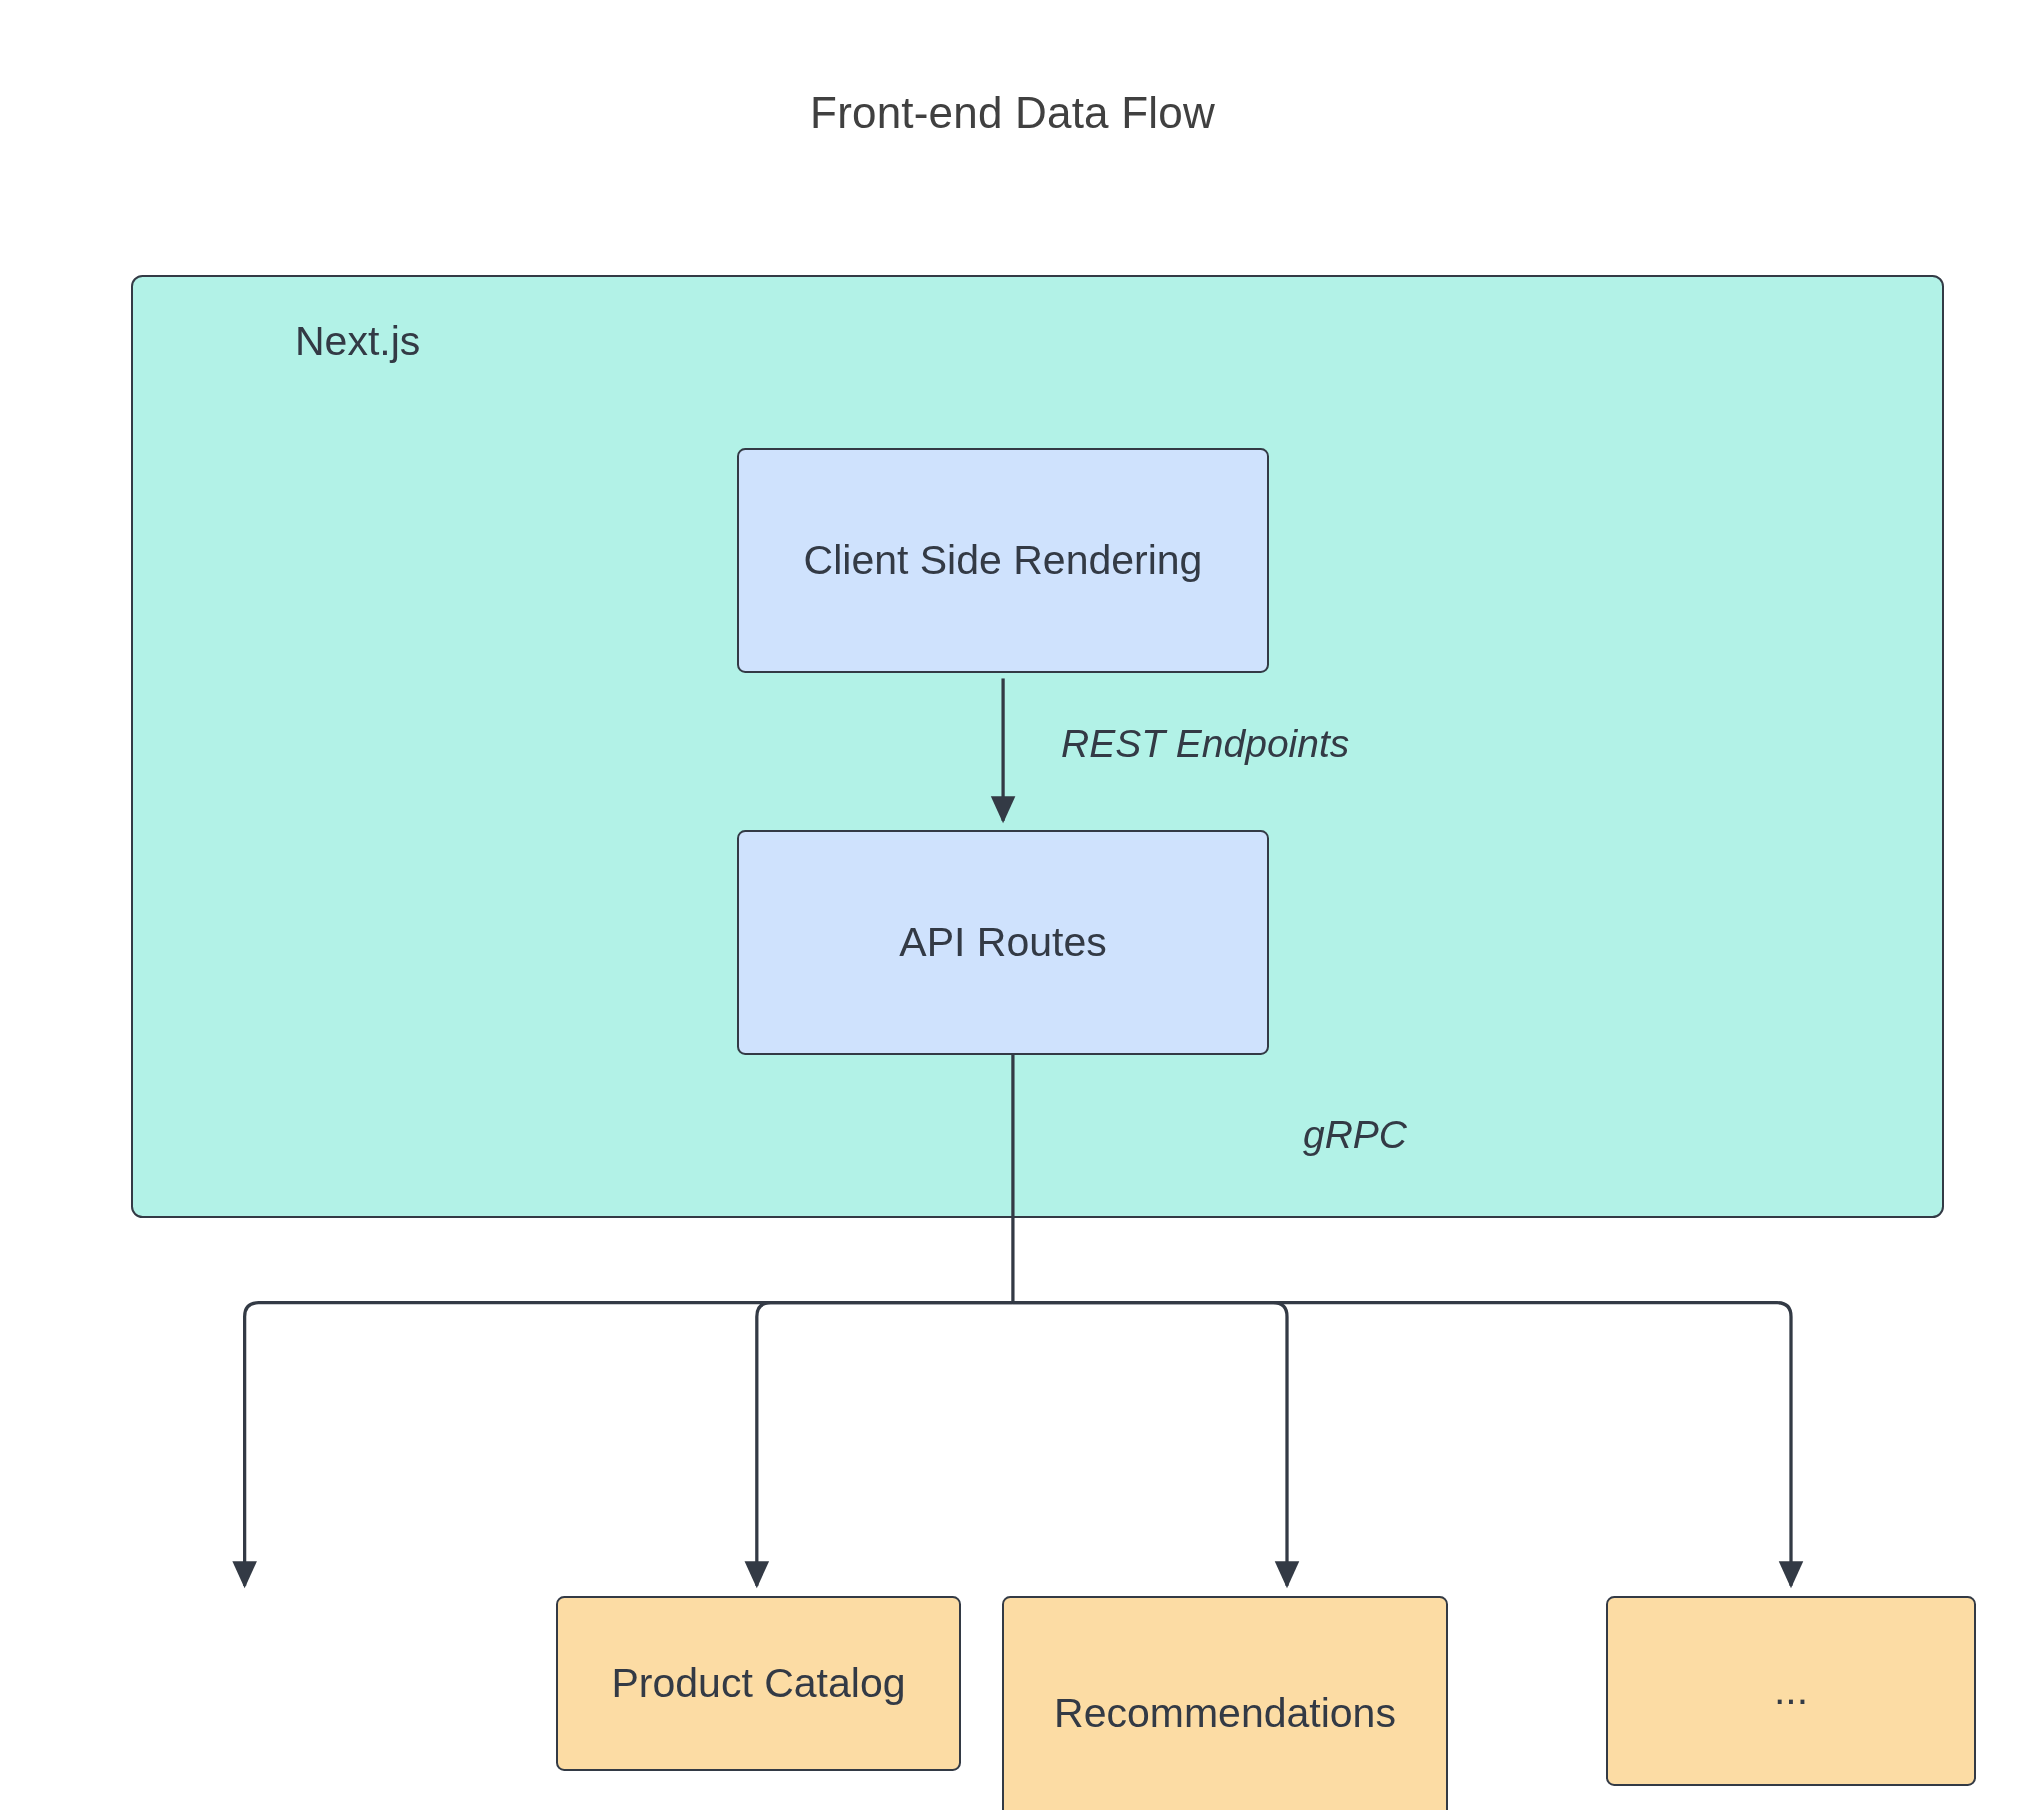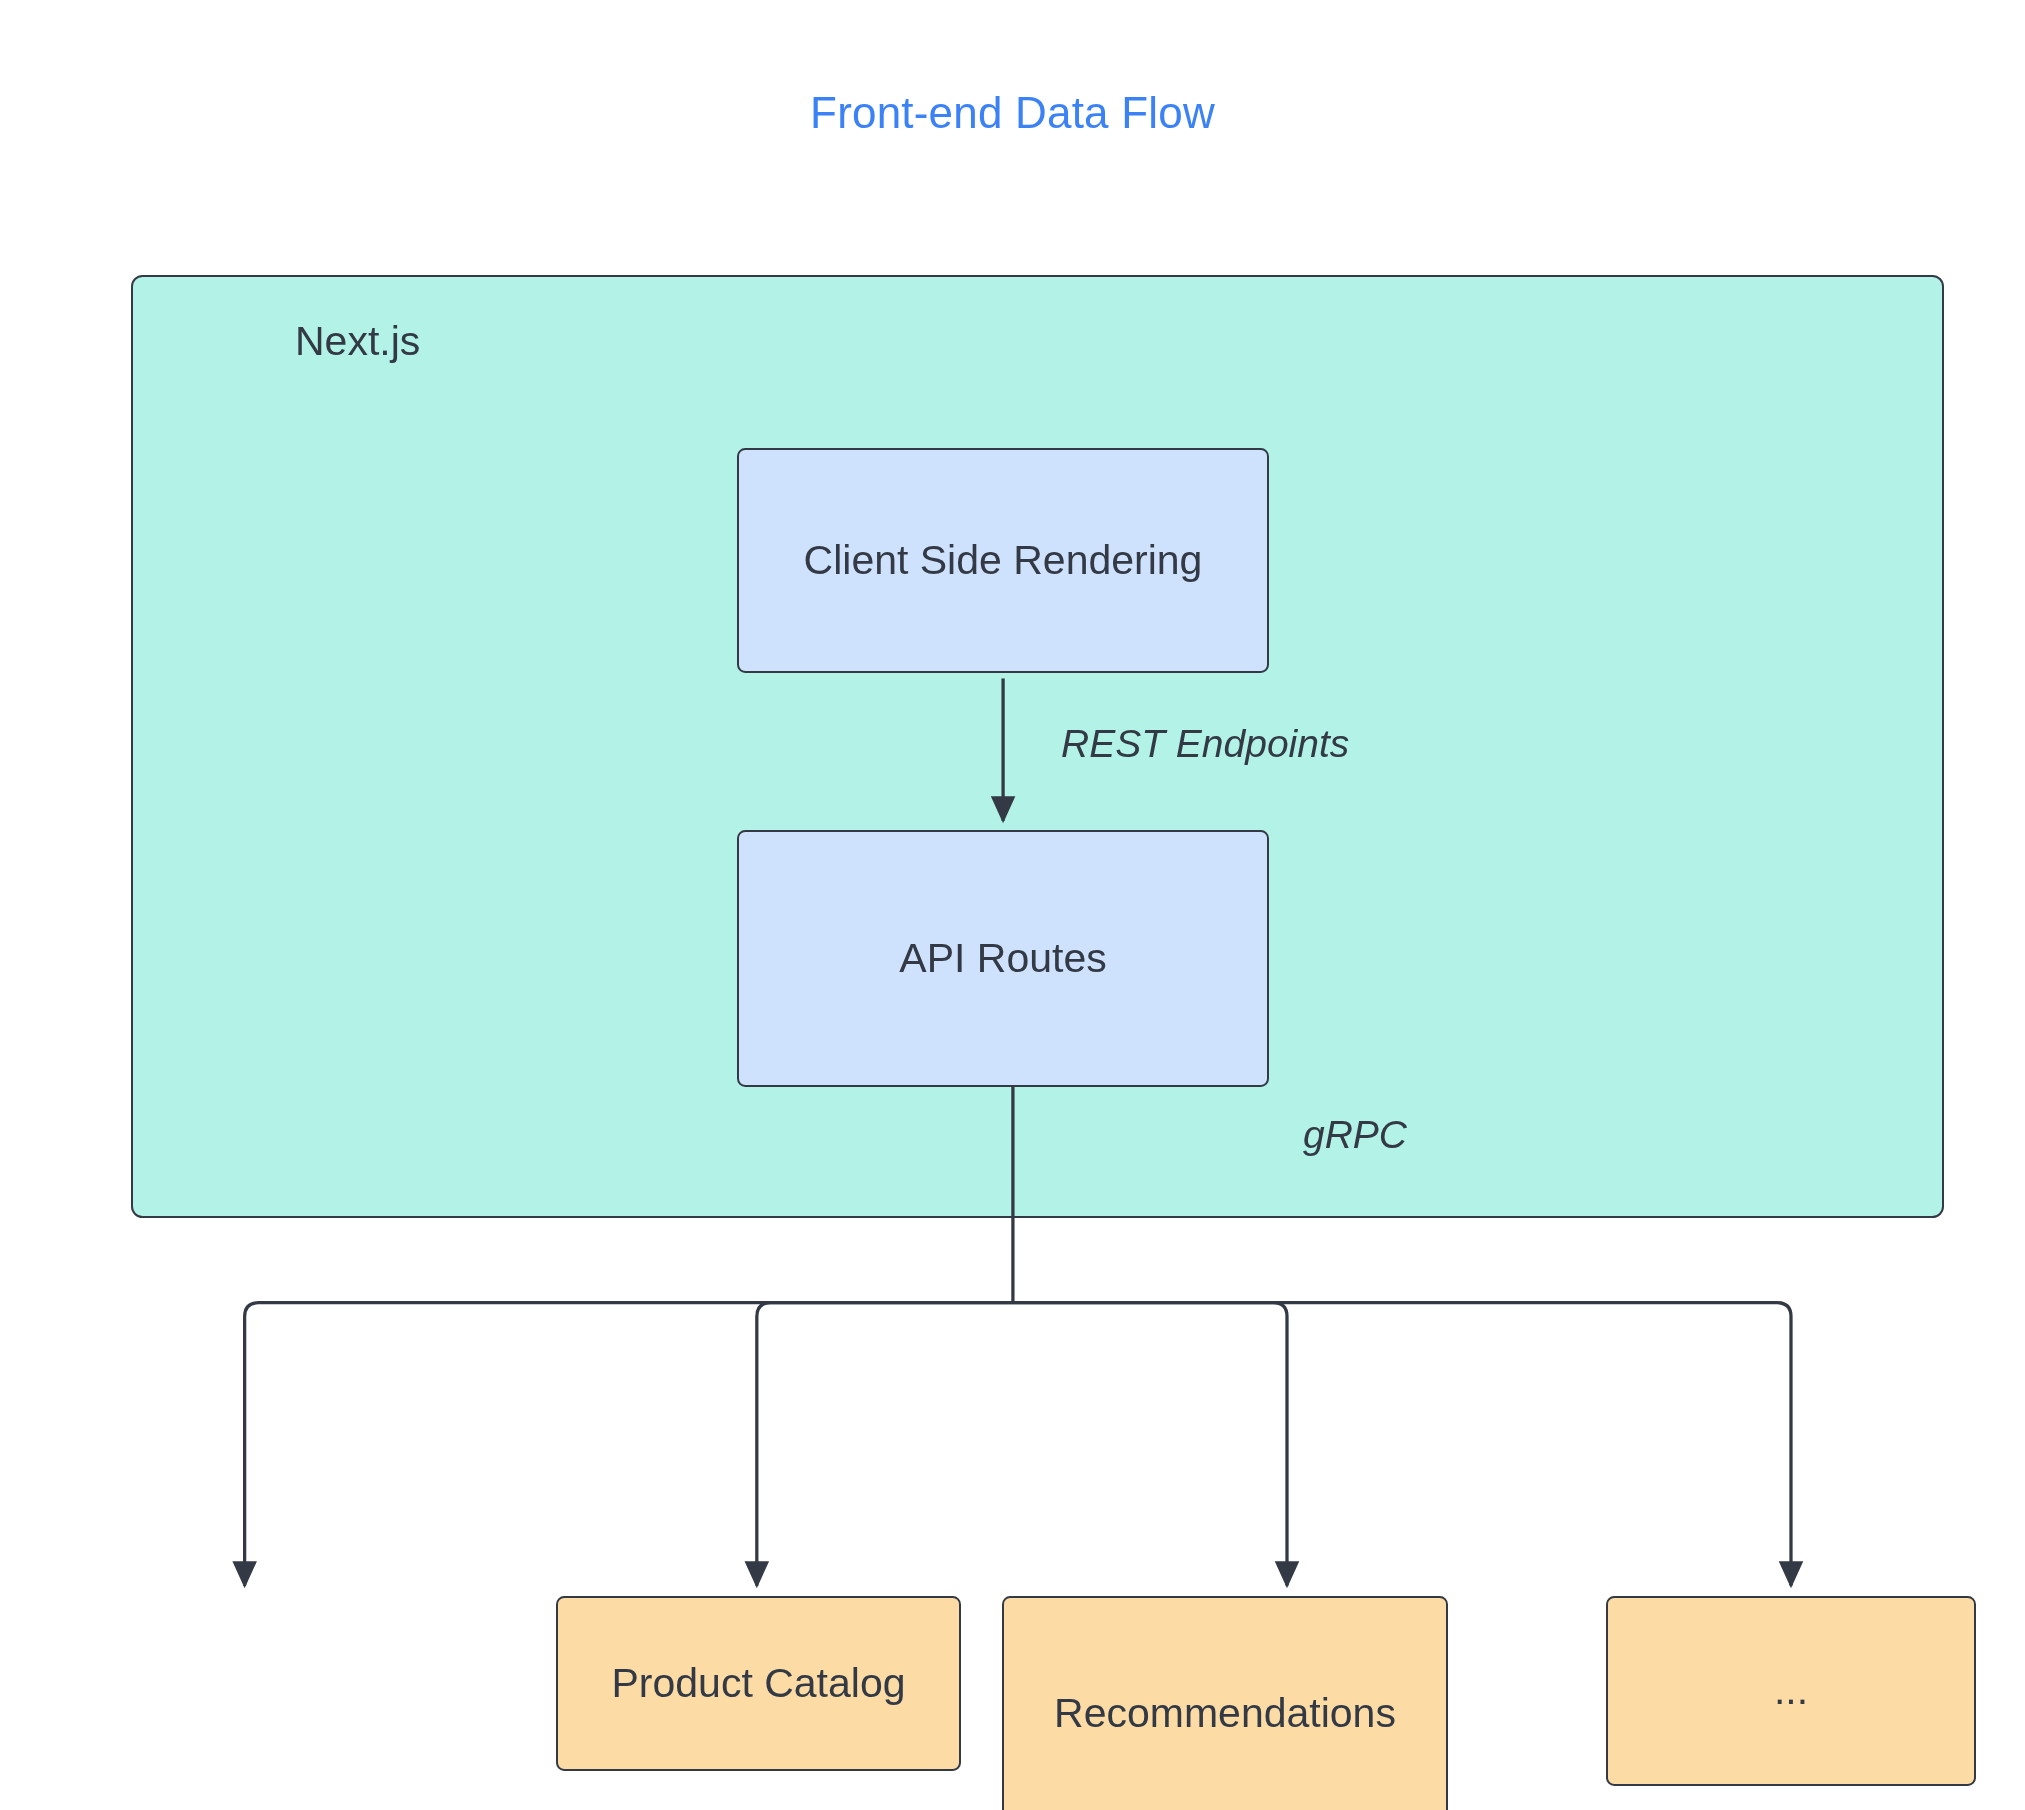--- a/index.html
+++ b/index.html
@@ -26,21 +26,21 @@
     pointer-events: none;
   }
 
   .diagram-title {
     position: absolute;
     left: 0;
     top: 88px;
     width: 2025px;
     text-align: center;
     font-size: 44px;
-    color: #3b82f6;
+    color: #404040;
     letter-spacing: 0.2px;
     white-space: nowrap;
   }
 
   .cluster {
     position: absolute;
     left: 131px;
     top: 275px;
     width: 1813px;
     height: 943px;
@@ -72,21 +72,21 @@
     line-height: 1.15;
   }
   .node.process {
     background: #cfe2fd;
   }
   .node.service {
     background: #fcdca4;
   }
 
   .node-csr  { left: 737px;  top: 448px;  width: 532px;  height: 225px; }
-  .node-api  { left: 737px;  top: 830px; width: 532px;  height: 257px; }
+  .node-api  { left: 737px;  top: 830px; width: 532px;  height: 225px; }
 
   .node-cart { left: 61px;   top: 1596px; width: 376px;  height: 190px; }
   .node-prod { left: 556px;  top: 1596px; width: 405px;  height: 175px; }
   .node-reco { left: 1002px; top: 1596px; width: 446px;  height: 236px; }
   .node-more { left: 1606px; top: 1596px; width: 370px;  height: 190px; }
 
   .edge-label {
     position: absolute;
     font-size: 39px;
     color: #333a45;

